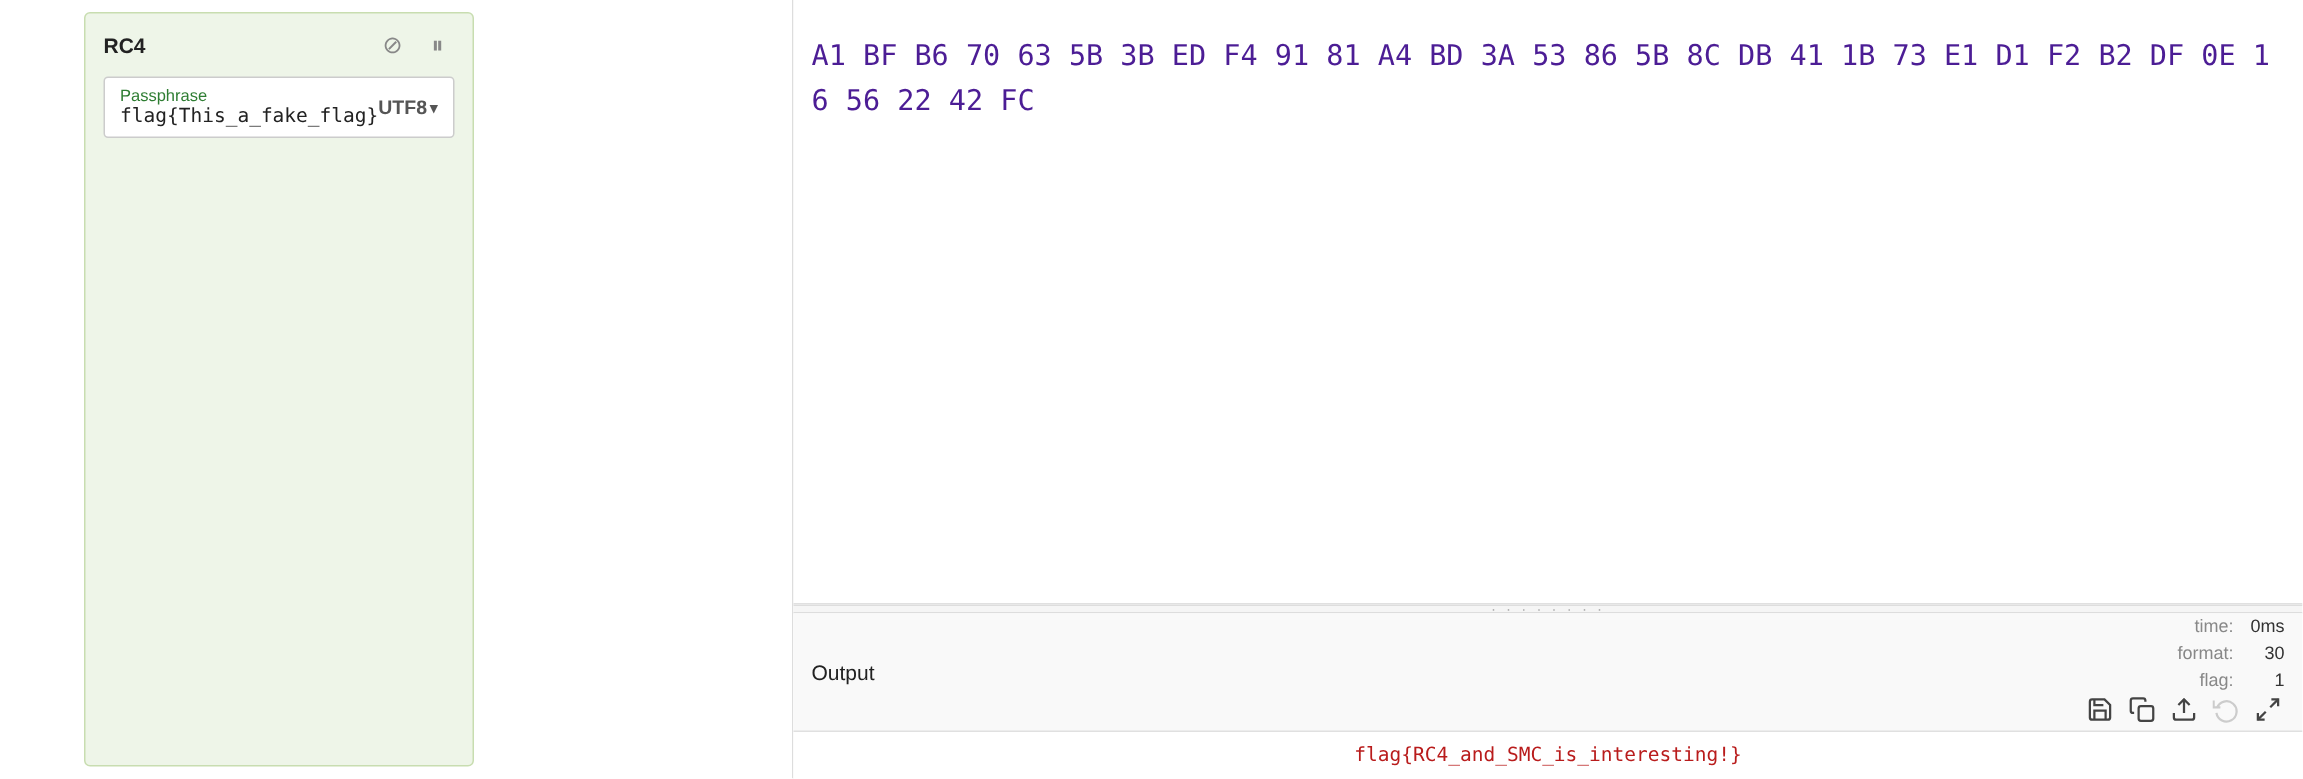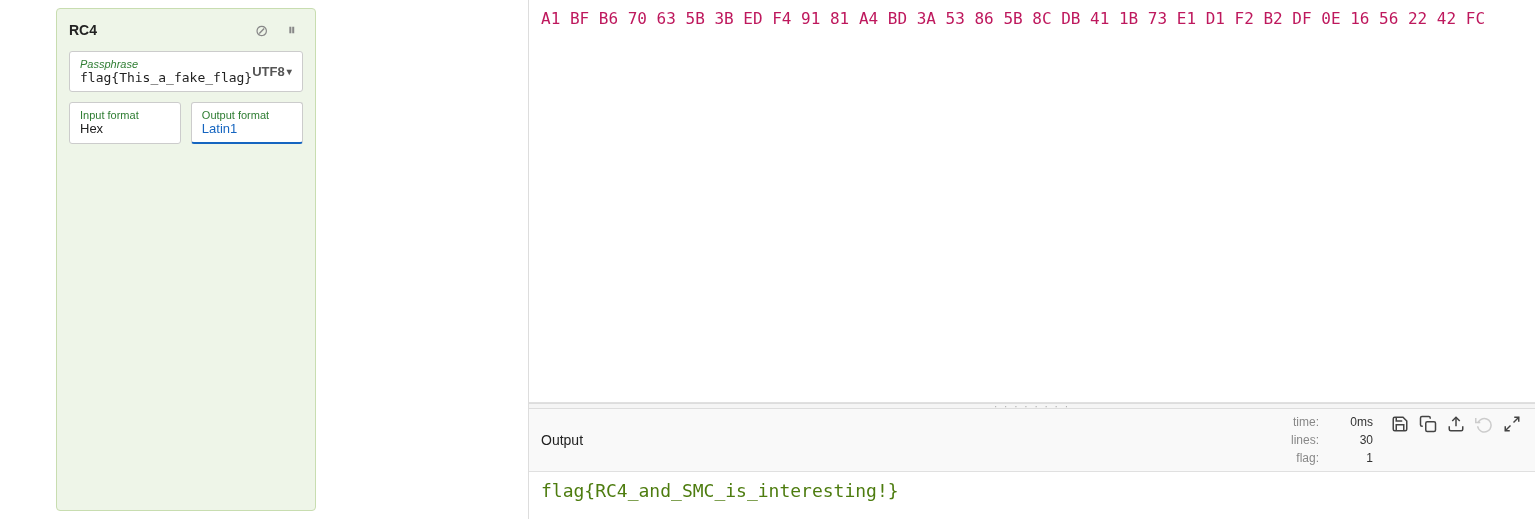--- a/index.html
+++ b/index.html
@@ -74,21 +74,20 @@
     }
 
     .passphrase-inner {
       display: flex;
       flex-direction: column;
     }
 
     .passphrase-label {
       font-size: 11px;
       color: #2e7d32;
-      font-style: italic;
     }
 
     .passphrase-value {
       font-size: 13px;
       color: #222;
       font-family: monospace;
       text-align: right;
     }
 
     .utf8-dropdown {
@@ -149,24 +148,24 @@
     
     .right-panel {
       flex: 1;
       display: flex;
       flex-direction: column;
       background: #fff;
     }
 
     .hex-output-area {
       flex: 1;
-      padding: 6px 12px;
+      padding: 22px 12px;
       font-family: monospace;
-      font-size: 16px;
-      color: #be185d;
+      font-size: 19px;
+      color: #4c1d95;
       overflow-y: auto;
       line-height: 1.6;
       border-bottom: 1px solid #e0e0e0;
       word-break: break-all;
     }
 
     .divider-handle {
       height: 6px;
       background: #f5f5f5;
       border-top: 1px solid #ddd;
@@ -221,21 +220,20 @@
     }
 
     .output-meta-key {
       color: #888;
     }
 
     .output-meta-val {
       color: #333;
       min-width: 30px;
       text-align: right;
-      margin-left: 20px;
     }
 
     .output-actions {
       display: flex;
       align-items: center;
       gap: 6px;
       margin-left: 16px;
     }
 
     .output-actions .act-btn {
@@ -246,28 +244,30 @@
       font-size: 16px;
       display: flex;
       align-items: center;
       padding: 2px;
     }
     .output-actions .act-btn.disabled { color: #ccc; cursor: default; }
 
     .output-content {
       padding: 8px 12px;
       font-family: monospace;
-      font-size: 18px;
-      color: #4d7c0f;
-      flex: 1;
+      font-size: 13px;
+      color: #b91c1c;
+      flex: 1;
+      text-align: center;
     }
 
     .header-right {
       display: flex;
-      align-items: flex-start;
+      align-items: flex-end;
+      flex-direction: column;
     }
   </style>
 </head>
 <body>
 
 <div class="left-panel">
   <div class="rc4-card">
     <div class="rc4-header">
       <span class="rc4-title">RC4</span>
       <div class="rc4-actions">
@@ -284,30 +284,20 @@
       <div class="passphrase-inner">
         <span class="passphrase-label">Passphrase</span>
         <span class="passphrase-value">flag{This_a_fake_flag}</span>
       </div>
       <button class="utf8-dropdown">
         <span>UTF8</span>
         <span class="arrow">▾</span>
       </button>
     </div>
 
-    <div class="format-row">
-      <div class="format-box">
-        <div class="format-label">Input format</div>
-        <div class="format-value">Hex</div>
-      </div>
-      <div class="format-box active-format">
-        <div class="format-label">Output format</div>
-        <div class="format-value">Latin1</div>
-      </div>
-    </div>
   </div>
   <div class="left-empty"></div>
 </div>
 
 <div class="right-panel">
   <div class="hex-output-area">
     <span>A1 BF B6 70 63 5B 3B ED F4 91 81 A4 BD 3A 53 86 5B 8C DB 41 1B 73 E1 D1 F2 B2 DF 0E 16 56 22 42 FC</span>
   </div>
 
   <div class="divider-handle">
@@ -317,21 +307,21 @@
   <div class="output-section">
     <div class="output-header">
       <span class="output-label">Output</span>
       <div class="header-right">
         <div class="output-meta">
           <div class="output-meta-row">
             <span class="output-meta-key">time:</span>
             <span class="output-meta-val">0ms</span>
           </div>
           <div class="output-meta-row">
-            <span class="output-meta-key">lines:</span>
+            <span class="output-meta-key">format:</span>
             <span class="output-meta-val">30</span>
           </div>
           <div class="output-meta-row">
             <span class="output-meta-key">flag:</span>
             <span class="output-meta-val">1</span>
           </div>
         </div>
         <div class="output-actions">
           <button class="act-btn" title="Save">
             <span>

